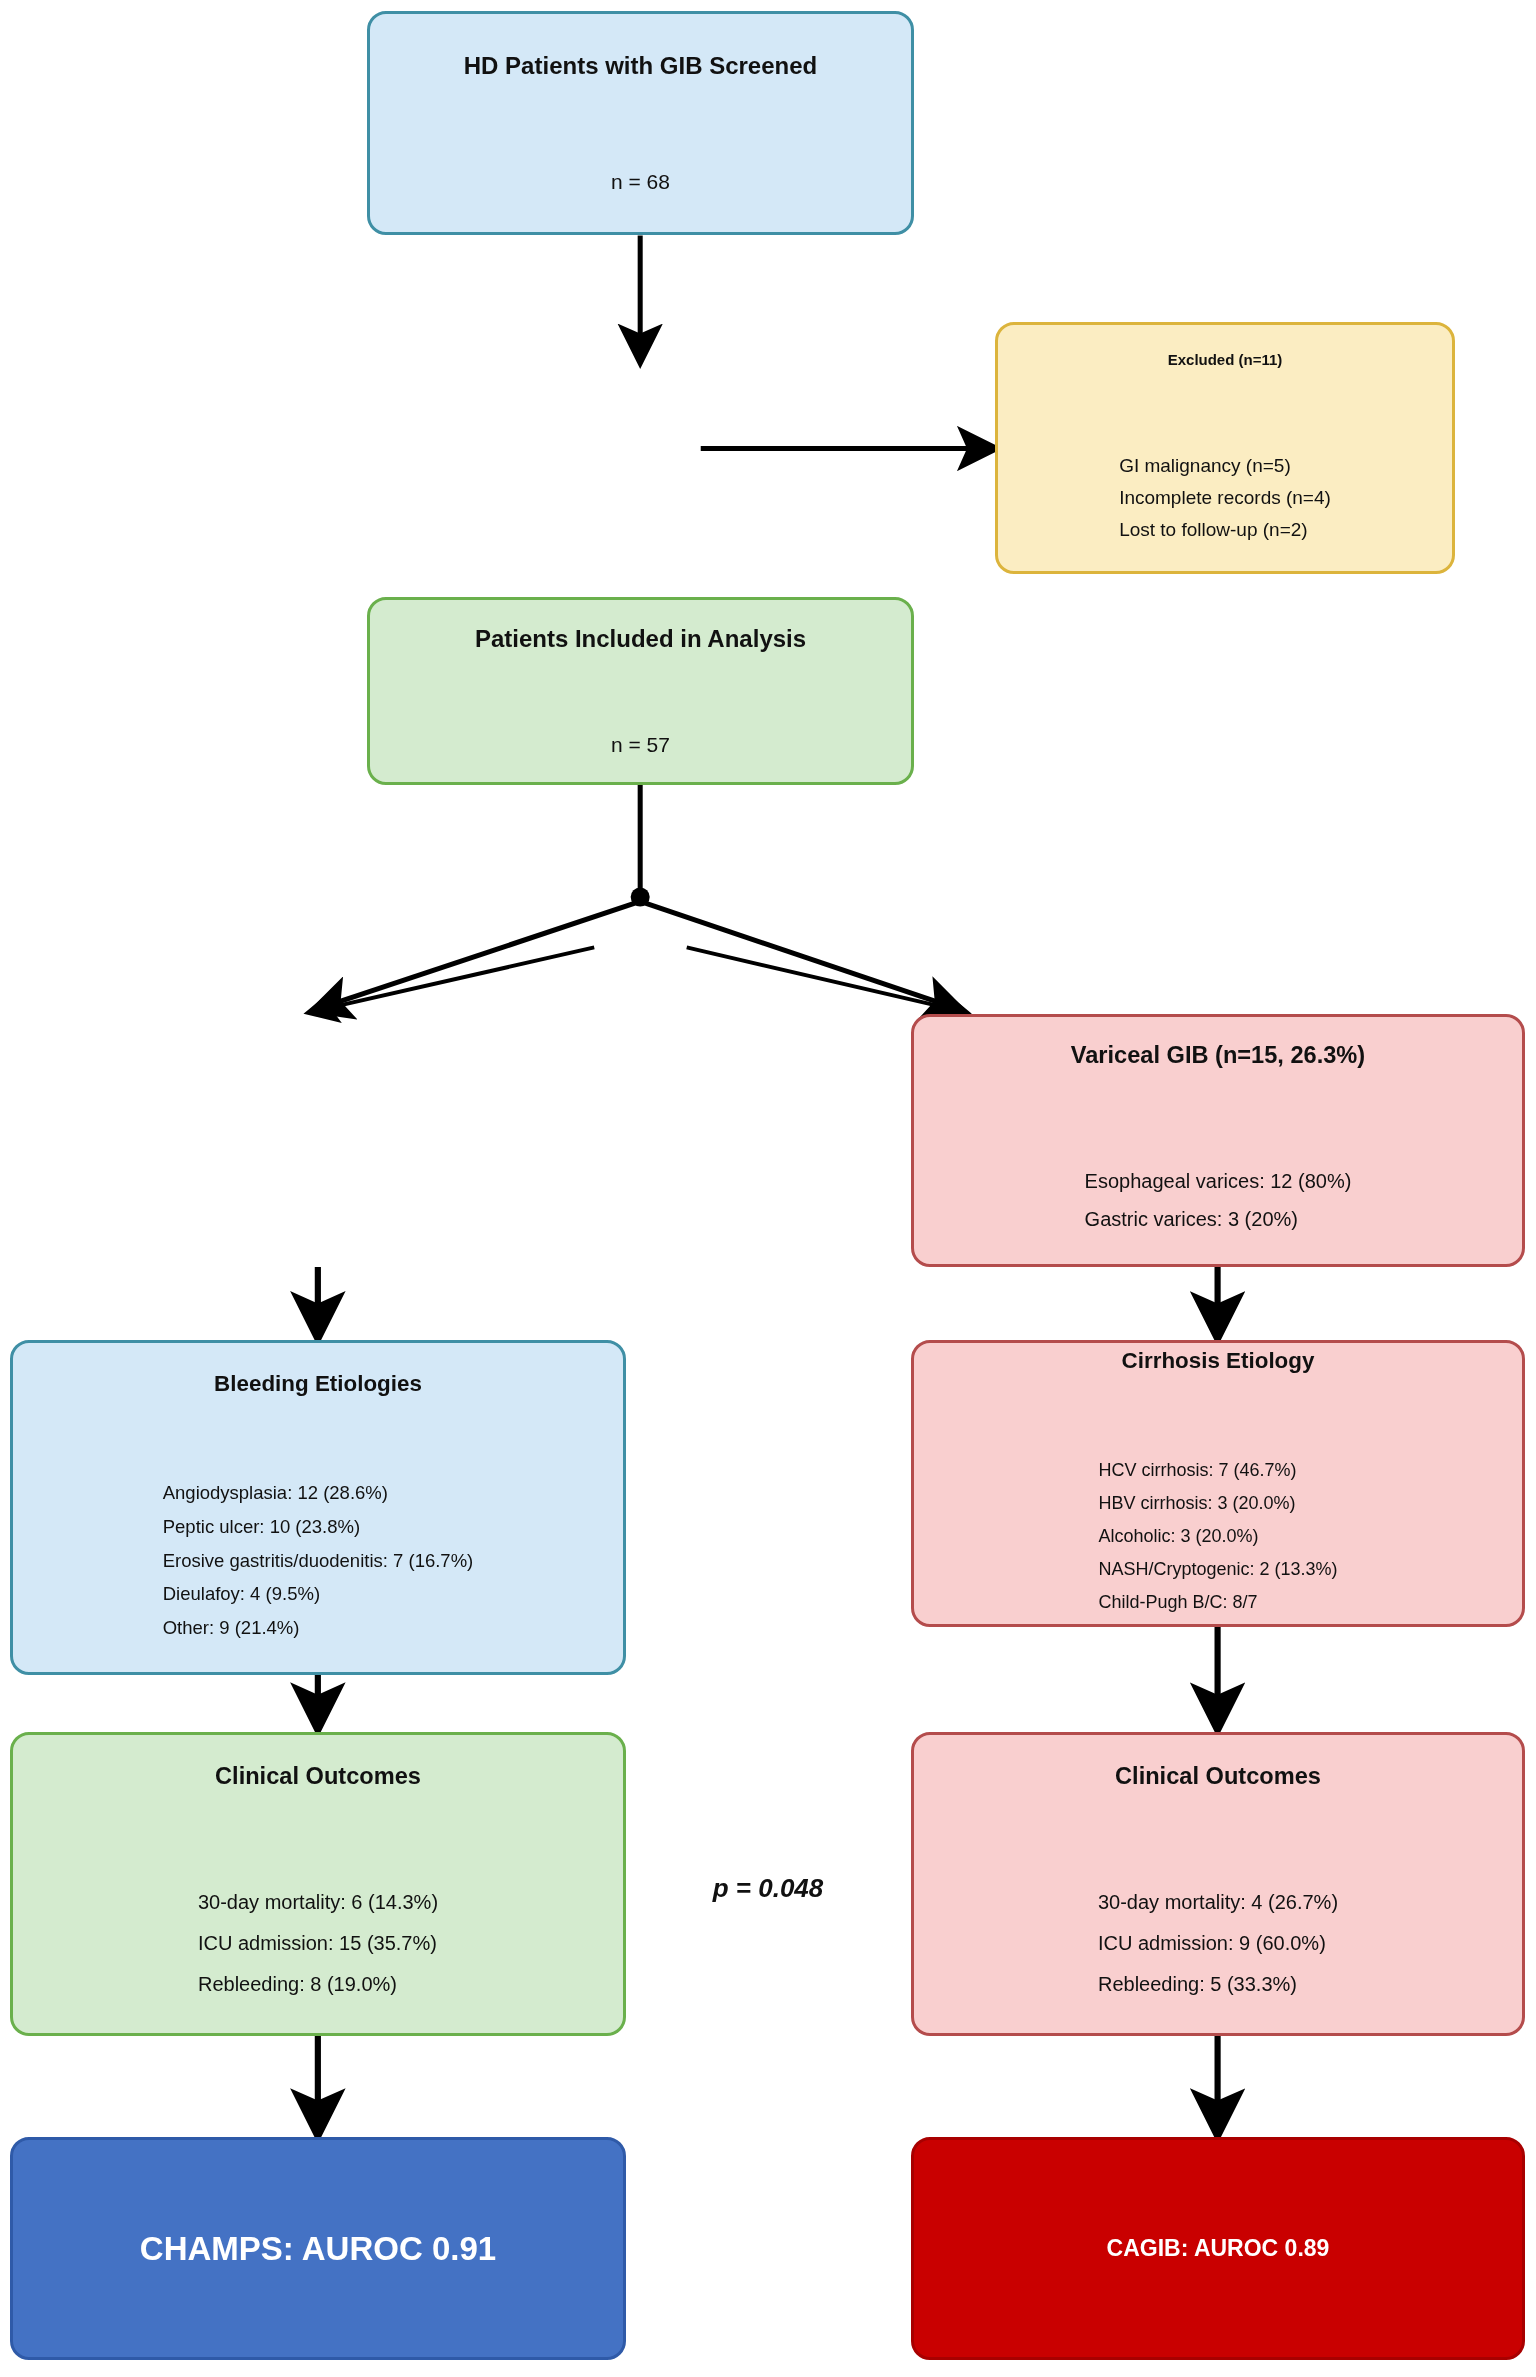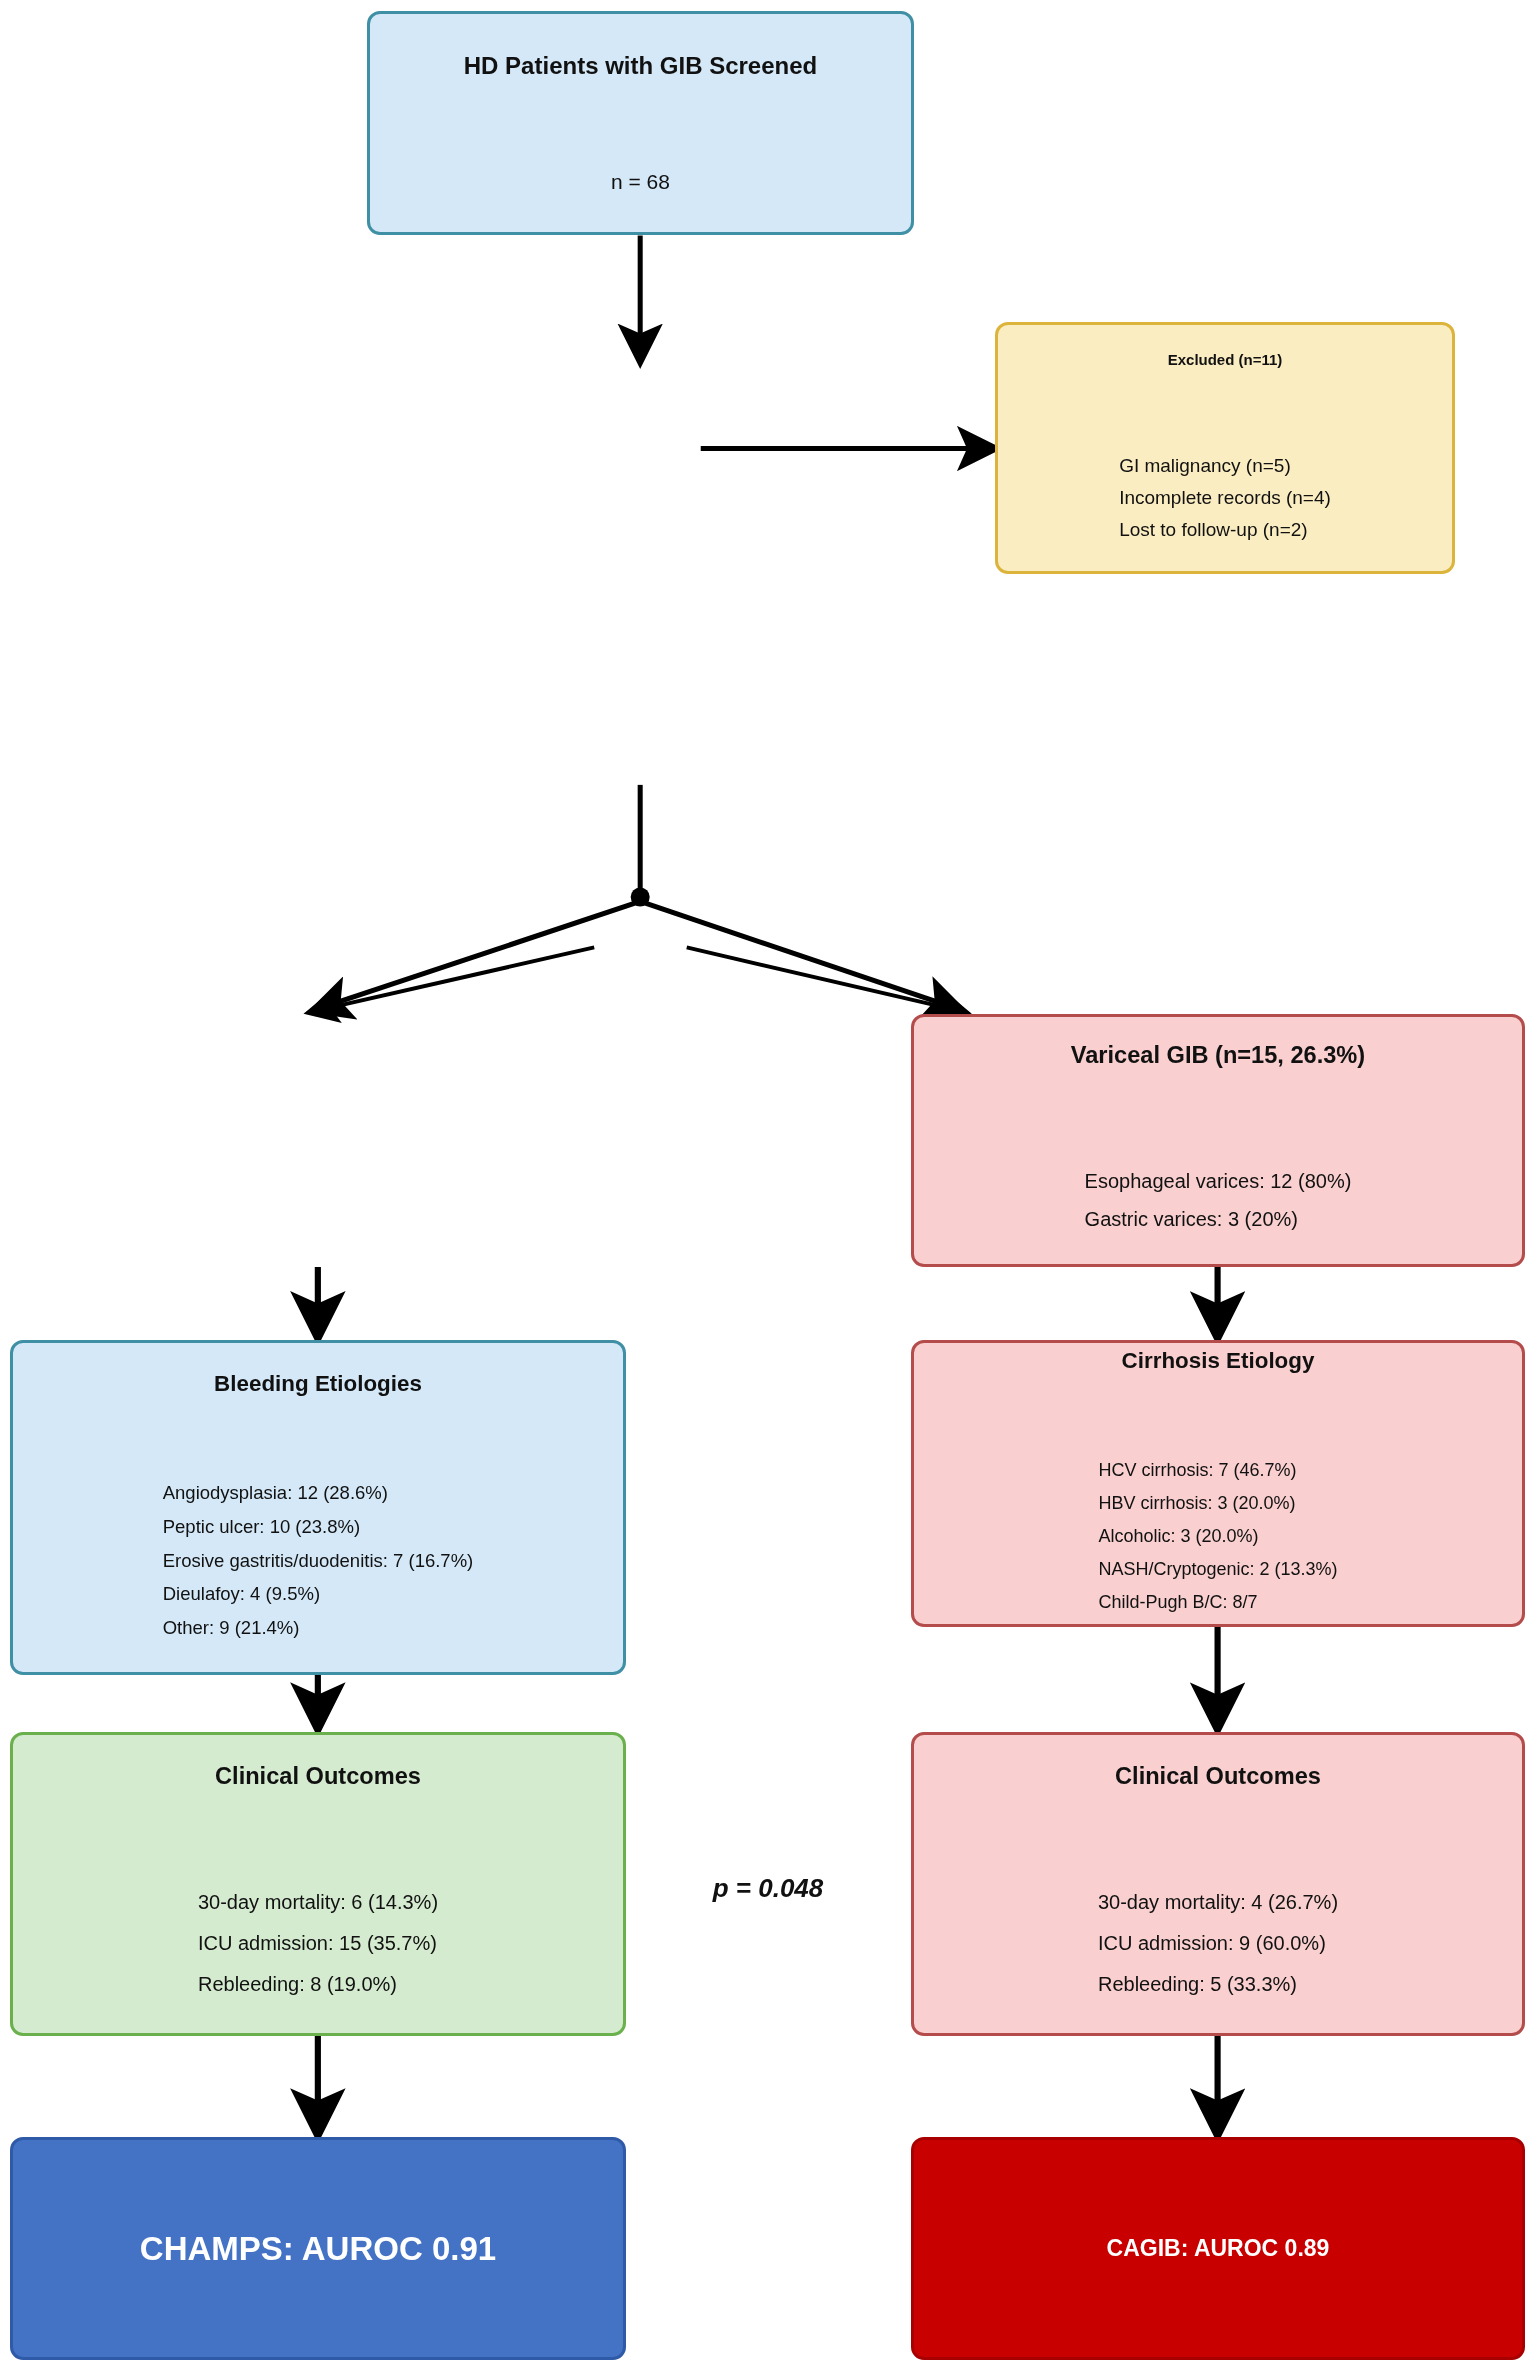--- a/index.html
+++ b/index.html
@@ -1,20 +1,20 @@
 <!DOCTYPE html>
 <html style="font-size:9px"><head>
 <meta charset="utf-8">
 <style>
   html,body{margin:0;padding:0;background:#ffffff;}
   body{width:1536px;height:2377px;position:relative;overflow:hidden;
        font-family:"Liberation Sans","DejaVu Sans",sans-serif;}
   #stage{position:absolute;left:0;top:0;width:1536px;height:2377px;}
 
-  .node{position:absolute;box-sizing:border-box;border-radius:13px;
+  .node{position:absolute;box-sizing:border-box;border-radius:19px;
         display:flex;flex-direction:column;align-items:center;
         justify-content:center;text-align:center;gap:47px;}
   .node .ttl{font-weight:bold;color:#111111;line-height:1.15;}
   .node .lines{display:flex;flex-direction:column;align-items:flex-start;
                justify-content:center;color:#111111;}
   .node .lines .ln{line-height:1.15;}
 
   
   .blue  {background:#d4e8f7;border:3.9px solid #3f8fa5;}
   .green {background:#d4ebcf;border:3.9px solid #6ab04c;}
@@ -116,20 +116,26 @@
 
   <div class="node yellow" id="n-excluded">
     <div class="ttl">Excluded (n=11)</div>
     <div class="lines">
       <div class="ln">GI malignancy (n=5)</div>
       <div class="ln">Incomplete records (n=4)</div>
       <div class="ln">Lost to follow-up (n=2)</div>
     </div>
   </div>
 
+  <div class="node green" id="n-included">
+    <div class="ttl">Patients Included in Analysis</div>
+    <div class="lines">
+      <div class="ln">n = 57</div>
+    </div>
+  </div>
 
 
   <div class="node pink" id="n-var">
     <div class="ttl">Variceal GIB (n=15, 26.3%)</div>
     <div class="lines">
       <div class="ln">Esophageal varices: 12 (80%)</div>
       <div class="ln">Gastric varices: 3 (20%)</div>
     </div>
   </div>
 

